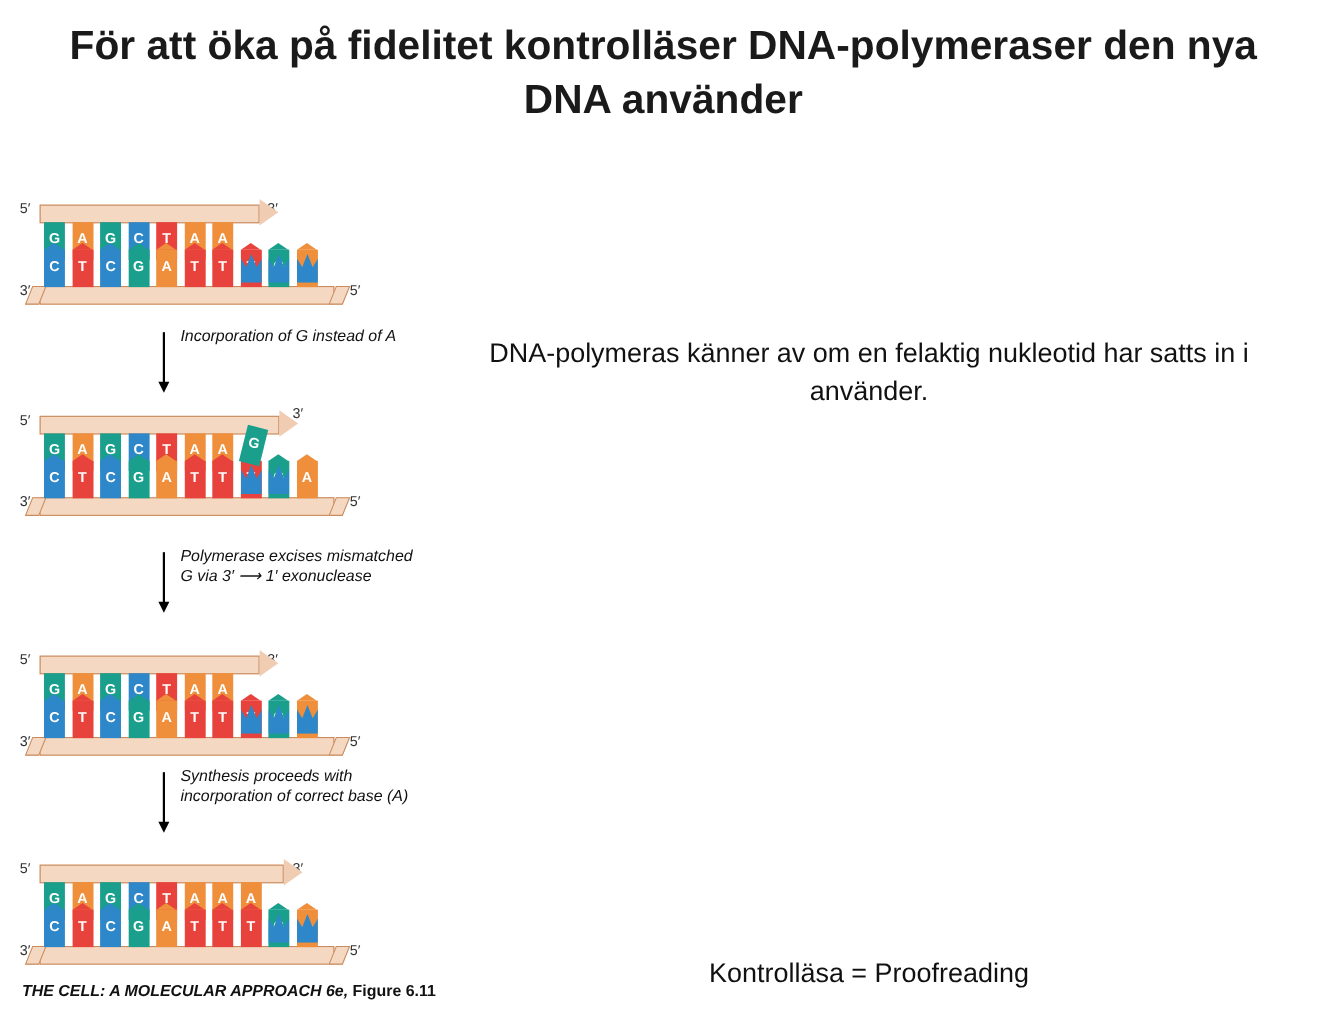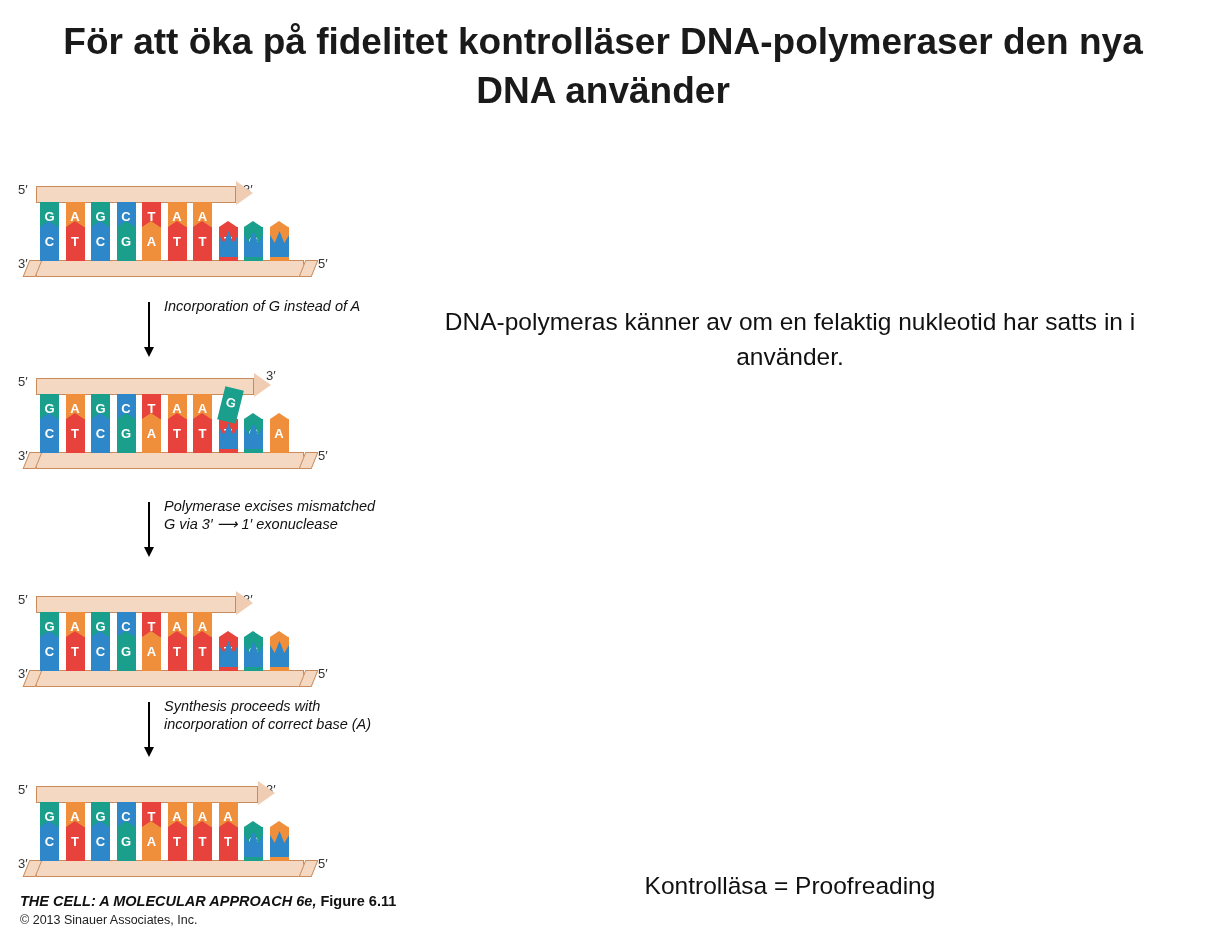--- a/index.html
+++ b/index.html
@@ -408,21 +408,20 @@
     <div class="step-caption">Polymerase excises mismatched G via 3′ ⟶ 1′ exonuclease</div>
   </div>
   <div class="step step-3">
     <div class="step-arrow"></div>
     <div class="step-caption">Synthesis proceeds with incorporation of correct base (A)</div>
   </div>
 </div>
 
 <div class="credit">
   <div class="l1"><span>THE CELL: A MOLECULAR APPROACH 6e,</span><span class="fig"> Figure 6.11</span></div>
-  <div class="l2">© 2013 Sinauer Associates, Inc.</div>
 </div>
 
 <div class="body-text">
   <p>DNA-polymeras känner av om en felaktig nukleotid har satts in i använder.</p>
   <div class="gap"></div>
 </div>
 
 <div class="footnote-text">Kontrolläsa = Proofreading</div>
 
 </body></html>

